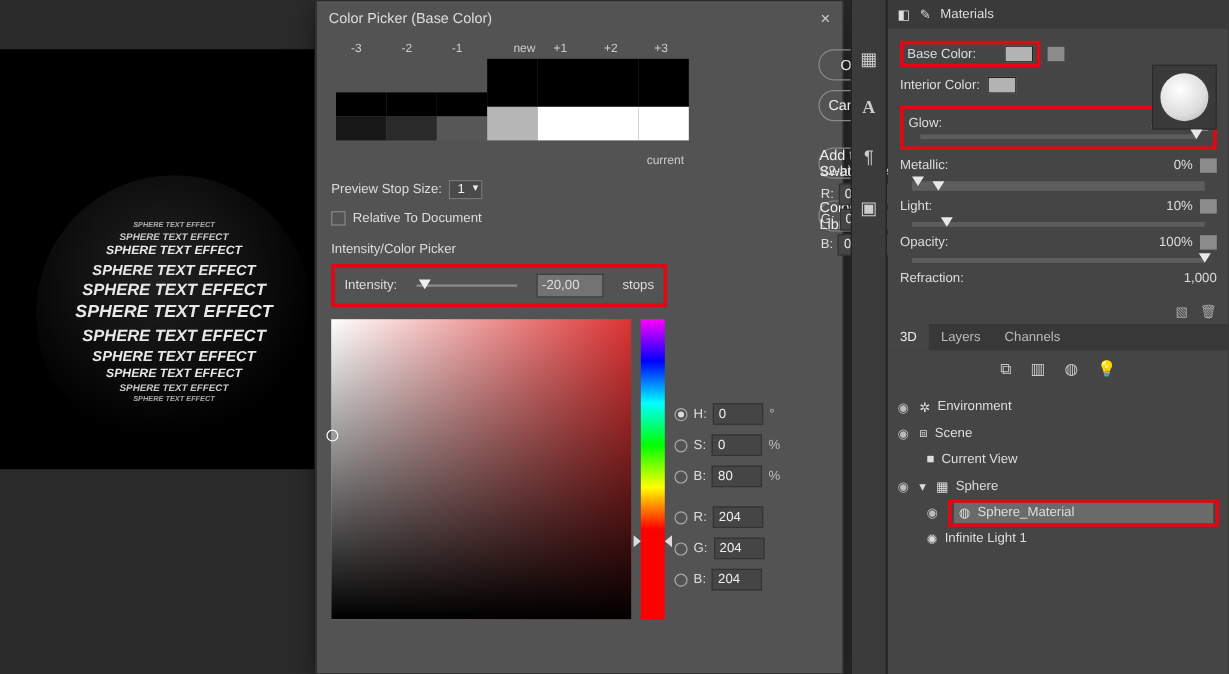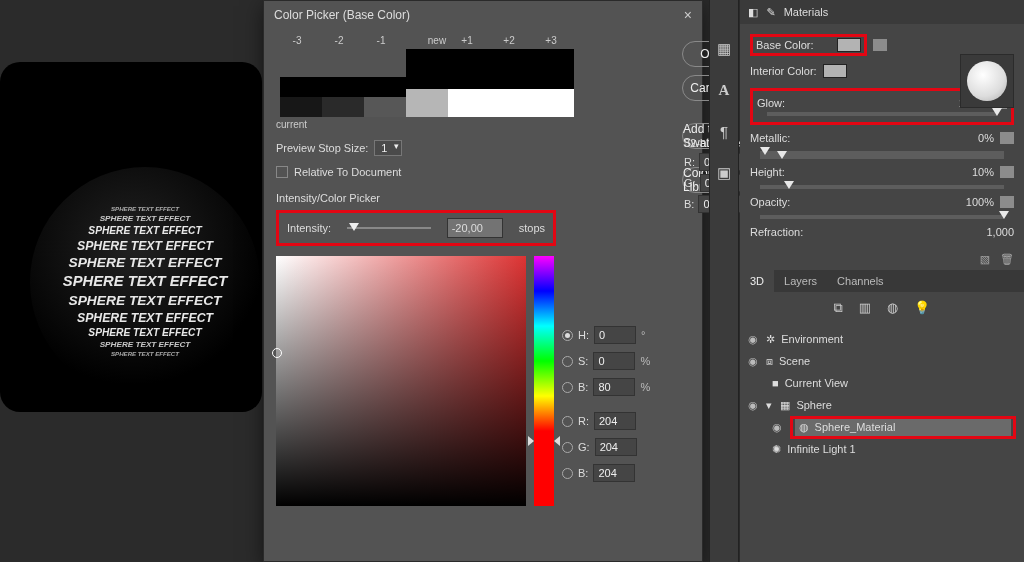--- a/index.html
+++ b/index.html
@@ -1,20 +1,20 @@
 <!DOCTYPE html>
 <html><head>
 <meta charset="utf-8">
 <style>
 * { box-sizing: border-box; margin: 0; padding: 0; font-family: "Segoe UI", Tahoma, sans-serif; }
 body { background: #2a2a2a; width: 1024px; height: 562px; overflow: hidden; position: relative; color: #ddd; font-size: 11px; }
 
 
 .canvas-area { position: absolute; left: 0; top: 0; width: 262px; height: 562px; background: #2b2b2b; }
-.canvas-black { position: absolute; left: 0; top: 62px; width: 262px; height: 350px; background: #000; border-radius: 20px; }
+.canvas-black { position: absolute; left: 0; top: 41px; width: 262px; height: 350px; background: #000; }
 .sphere { position:absolute; left: 30px; top: 105px; width: 230px; height: 230px; border-radius: 50%;
   background: radial-gradient(circle at 45% 35%, #222 0%, #000 70%);
   overflow:hidden; color:#e8e8e8; font-weight:700; font-style:italic; text-align:center;
   display:flex; flex-direction:column; justify-content:center; line-height:1.35; font-size:13.5px;
 }
 .sphere span{ white-space:nowrap; transform:scaleX(1.02); }
 .sphere .s0{ font-size:6px; opacity:.7 }
 .sphere .s1{ font-size:8px; opacity:.85 }
 .sphere .s2{ font-size:10px; }
 .sphere .s3{ font-size:12px; }
@@ -165,21 +165,21 @@
           </div>
         <div class="swcol">
             <div class="sw" style="background:#000;height:40px"></div>
             <div class="sw" style="background:#fff;height:28px"></div>
           </div>
         <div class="swcol">
             <div class="sw" style="background:#000;height:40px"></div>
             <div class="sw" style="background:#fff;height:28px"></div>
           </div>
       </div>
-      <div style="text-align:left;width:294px;font-size:10px;color:#ccc;margin-top:2px;">current</div>
+      <div style="text-align:right;width:294px;font-size:10px;color:#ccc;margin-top:12px;">current</div>
 
       <div class="row">
         <span class="label">Preview Stop Size:</span>
         <span class="select">1</span>
       </div>
       <div class="row">
         <span class="chk"></span>
         <span>Relative To Document</span>
       </div>
 
@@ -314,21 +314,21 @@
       </div>
     <div class="slider">
         <div class="h" style="left:0"></div>
       </div>
 
     <div class="slider">
         <div class="h" style="left:7%"></div>
       </div>
 
     <div class="proprow">
-        <span>Height:</span>
+        <span>Light:</span>
         <span class="pv">10%</span>
         <span class="fold"></span>
       </div>
     <div class="slider">
         <div class="h" style="left:10%"></div>
       </div>
 
     <div class="proprow">
         <span>Opacity:</span>
         <span class="pv">100%</span>

